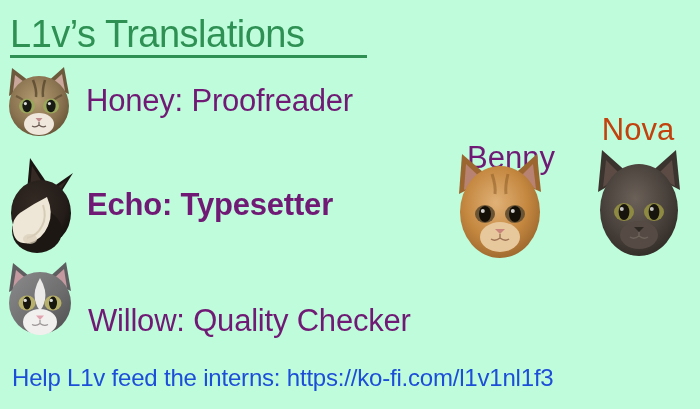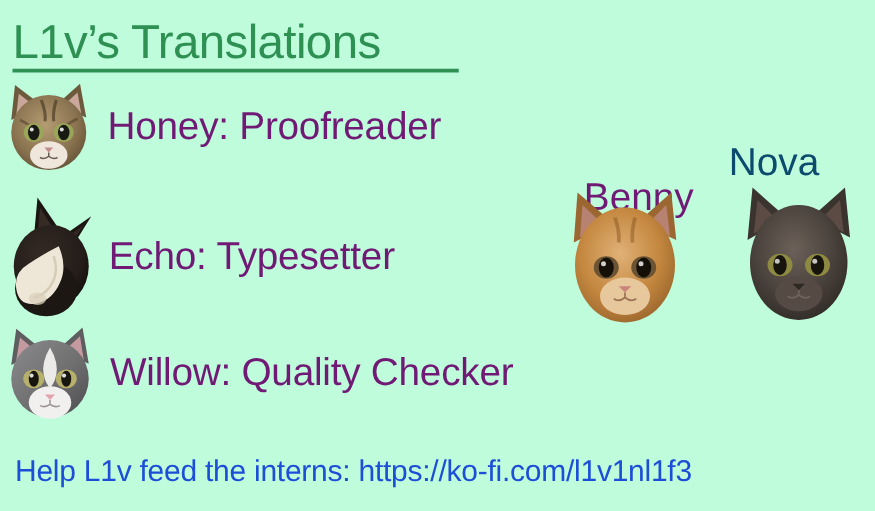--- a/index.html
+++ b/index.html
@@ -48,22 +48,22 @@
     align-items: center;
   }
   .roster-label {
     font-size: 31px;
     line-height: 34px;
     color: #701a75;
     white-space: nowrap;
     letter-spacing: -0.2px;
   }
   #row-honey  { left: 0px;  top: 62px;  }
-  #row-echo   { left: 0px;  top: 155px; }
-  #row-willow { left: 0px;  top: 258px; }
+  #row-echo   { left: 0px;  top: 155px; font-weight: bold; }
+  #row-willow { left: 0px;  top: 258px; align-items: flex-end; }
 
   .roster-label-honey  { margin-left: 8px; }
   .roster-label-echo   { margin-left: 12px; }
   .roster-label-willow { margin-left: 8px; }
 
   
   #interns-heading {
     position: absolute;
     left: 484px;
     top: 38px;
@@ -82,23 +82,24 @@
     line-height: 34px;
     color: #701a75;
     white-space: nowrap;
     margin-top: 28px;
   }
   #intern-name-nova {
     position: absolute;
     left: 583px;
     top: 113px;
     width: 110px;
+    text-align: center;
     font-size: 31px;
     line-height: 34px;
-    color: #0c4a6e;
+    color: #c2410c;
     white-space: nowrap;
   }
 
   
   #footer-text {
     position: absolute;
     left: 12px;
     top: 364px;
     font-size: 24px;
     line-height: 28px;

